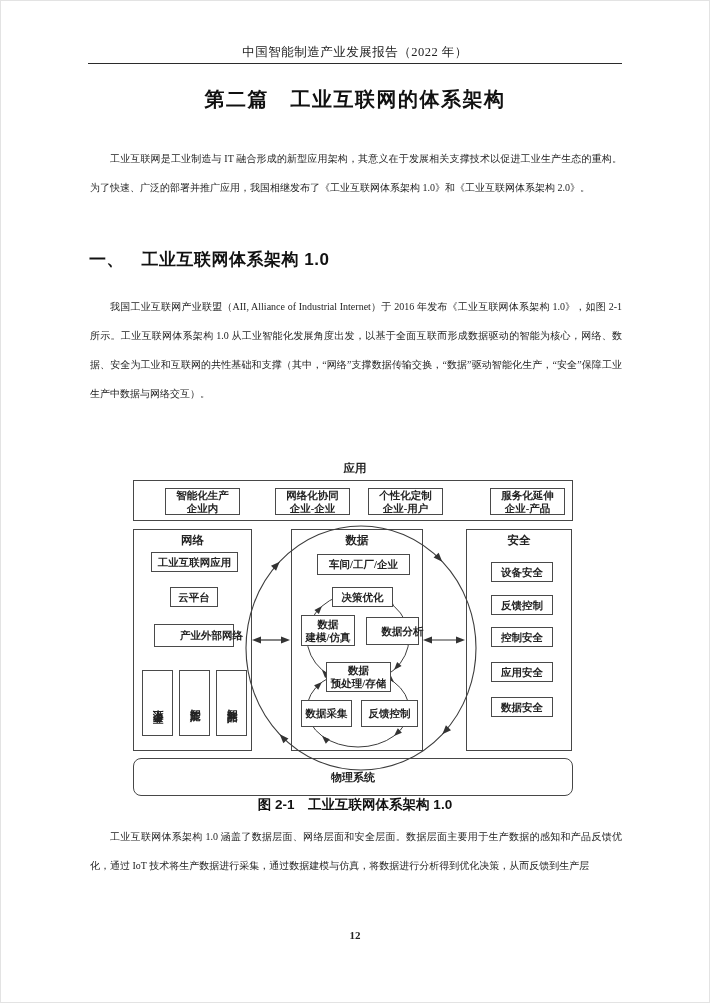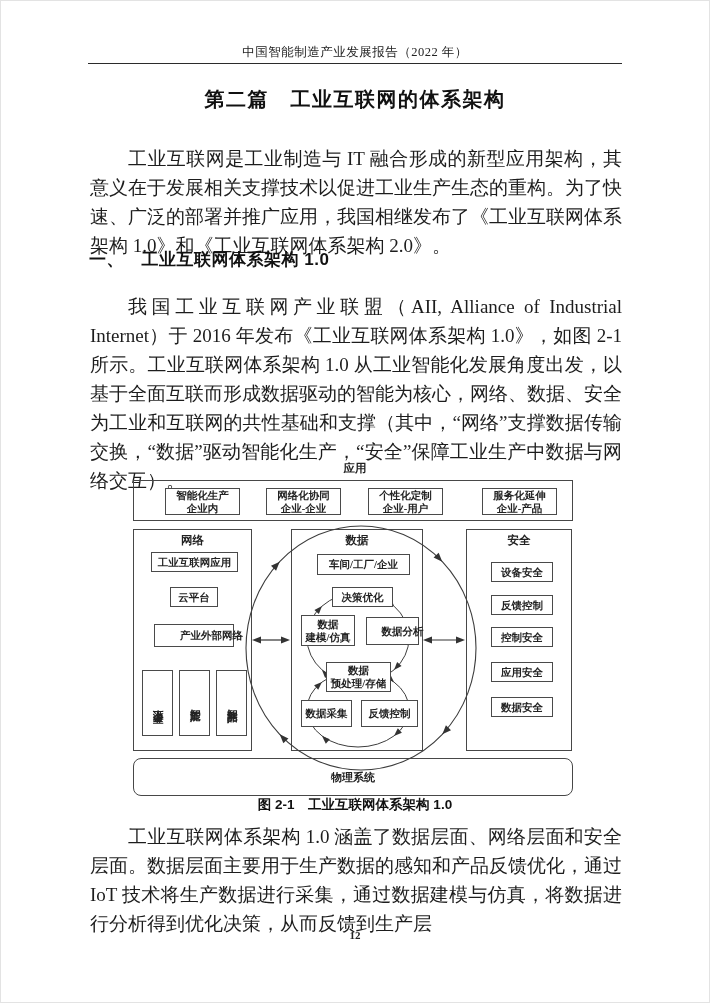--- a/index.html
+++ b/index.html
@@ -22,21 +22,21 @@
     border-top: 1.7px solid #2b2b2b;
   }
   .chapter-title {
     position: absolute; top: 86px; left: 0; width: 710px;
     text-align: center; font-size: 20px; font-weight: bold;
     font-family: "Liberation Sans", "DejaVu Sans", sans-serif;
     letter-spacing: 1.5px; color:#111;
   }
   .para {
     position: absolute; left: 90px; width: 532px;
-    font-size: 19px; line-height: 29px;
+    font-size: 10px; line-height: 29px;
     text-align: justify; text-indent: 2em; color:#1d1d1d;
   }
   #para1 { top: 144px; }
   .section-h {
     position: absolute; top: 248px; left: 89px;
     font-size: 17px; font-weight: bold;
     font-family: "Liberation Sans", "DejaVu Sans", sans-serif;
     letter-spacing: .5px; color:#111;
   }
   #para2 { top: 292px; }
@@ -107,29 +107,29 @@
 
 <div class="diagram">
 
   <div class="app-label">应用</div>
 
   <div class="sec" id="app-box">
     <div class="bx" style="left:31px; top:7px; width:75px; height:27px;">
       <span>智能化生产</span>
       <span>企业内</span>
     </div>
-    <div class="bx" style="left:132px; top:7px; width:75px; height:27px;">
+    <div class="bx" style="left:141px; top:7px; width:75px; height:27px;">
       <span>网络化协同</span>
       <span>企业-企业</span>
     </div>
     <div class="bx" style="left:234px; top:7px; width:75px; height:27px;">
       <span>个性化定制</span>
       <span>企业-用户</span>
     </div>
-    <div class="bx" style="left:348px; top:7px; width:75px; height:27px;">
+    <div class="bx" style="left:356px; top:7px; width:75px; height:27px;">
       <span>服务化延伸</span>
       <span>企业-产品</span>
     </div>
   </div>
 
   <div class="sec" id="net-box">
     <div class="sec-label">网络</div>
     <div class="bx" style="left:17px; top:22px; width:87px; height:20px;">工业互联网应用</div>
     <div class="bx" style="left:36px; top:57px; width:48px; height:20px;">云平台</div>
     <div class="bx" style="left:20px; top:94px; width:80px; height:23px;padding-left:35px;">产业外部网络</div>

